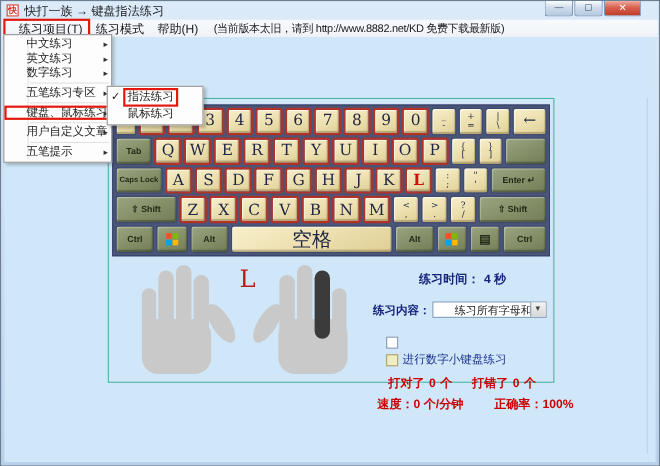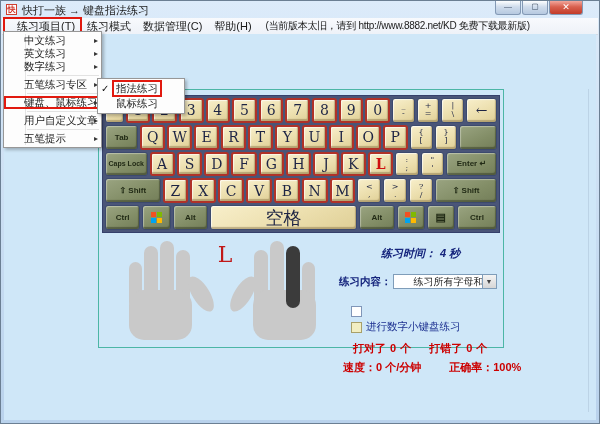--- a/index.html
+++ b/index.html
@@ -49,21 +49,21 @@
   .winlogo span{width:5px;height:5px;display:block;}
   .sq1{background:#f25022}.sq2{background:#7fba00}.sq3{background:#00a4ef}.sq4{background:#ffb900}
   
   .hands{position:absolute;left:28px;top:148px;}
   .hands rect,.hands ellipse{fill:#c9c9c9;}
   .hands .dark{fill:#3b3b3b;}
   .target-letter{position:absolute;left:114px;top:152px;width:24px;text-align:center;
                  font-family:"DejaVu Serif","Liberation Serif",serif;font-size:22px;color:#c11919;}
   
   .stats{position:absolute;left:240px;top:156px;width:163px;font-size:11px;}
-  .stat-time{text-align:center;font-weight:bold;color:#15247c;margin-bottom:13px;font-style:italic;}
+  .stat-time{text-align:center;font-weight:bold;color:#15247c;margin-bottom:13px;}
   .stat-time .val{margin-left:4px;}
   .content-row{display:flex;align-items:center;margin-bottom:17px;white-space:nowrap;}
   .content-label{font-weight:bold;color:#15247c;font-size:10.5px;}
   .sel{display:flex;align-items:center;width:104px;height:15px;box-sizing:border-box;border:1px solid #7f9db9;
        background:#fff;margin-left:1px;}
   .sel-text{flex:1;font-size:10px;color:#222;padding-left:20px;overflow:hidden;white-space:nowrap;}
   .sel-btn{width:13px;height:13px;border-left:1px solid #7f9db9;background:linear-gradient(#f4f4f4,#d6d6d6);
            font-size:7px;color:#444;display:flex;align-items:center;justify-content:center;}
   .cb-row{display:flex;align-items:center;margin:3px 0 0 12px;color:#1c3090;white-space:nowrap;}
   .cb{width:11px;height:11px;box-sizing:border-box;border:1px solid #8096b8;background:#fff;margin-right:4px;flex:none;}
@@ -101,21 +101,20 @@
     <div class="winbtns">
       <div class="wbtn">—</div>
       <div class="wbtn">▢</div>
       <div class="wbtn close">✕</div>
     </div>
   </div>
 
   <div class="menubar" id="menubar">
       <div class="mb-item mb-annotated">练习项目(T)</div>
       <div class="mb-item">练习模式</div>
-      <div class="mb-item">数据管理(C)</div>
       <div class="mb-item">帮助(H)</div>
       <div class="mb-item info">(当前版本太旧，请到 http://www.8882.net/KD 免费下载最新版)</div>
     </div>
 
   <div class="client">
     <div class="edge-line"></div>
 
     <div class="panel">
 
       <div class="keyboard" id="keyboard">

